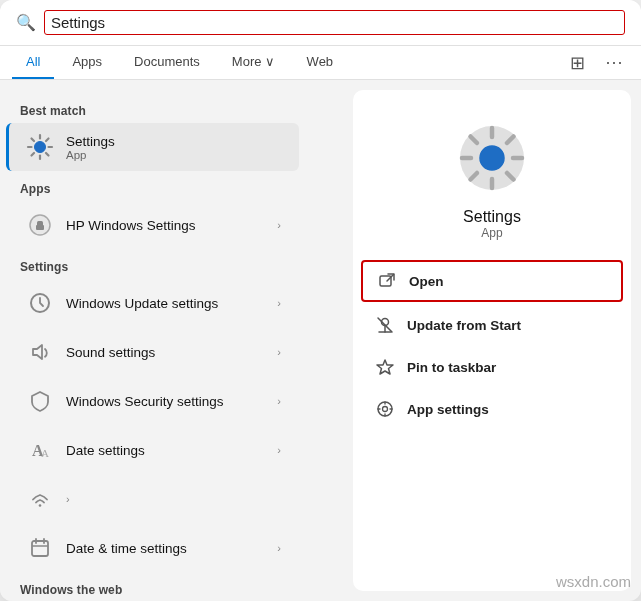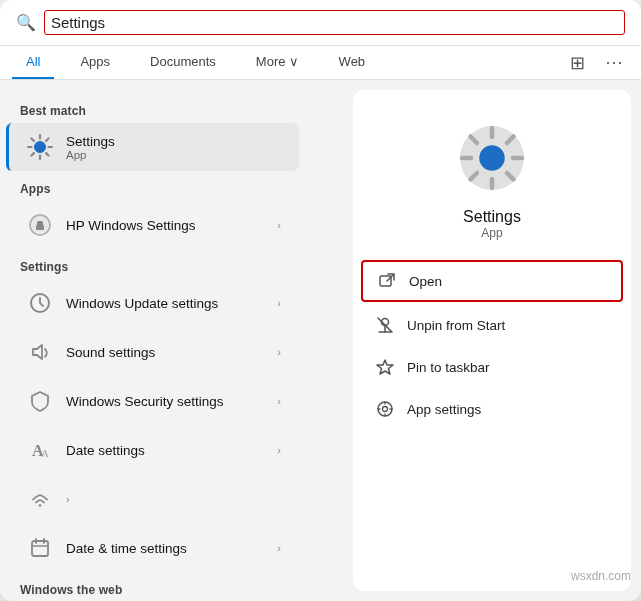--- a/index.html
+++ b/index.html
@@ -46,21 +46,21 @@
       background: #fff;
     }
 
     
     .nav-tabs {
       background: #fff;
       display: flex;
       align-items: center;
       padding: 0 12px;
       border-bottom: 1px solid #e0e0e0;
-      gap: 12px;
+      gap: 4px;
     }
     .nav-tab {
       padding: 8px 14px;
       font-size: 13px;
       color: #444;
       cursor: pointer;
       border-bottom: 2px solid transparent;
       white-space: nowrap;
     }
     .nav-tab.active {
@@ -182,20 +182,21 @@
       margin-top: 10px;
     }
     .right-app-type {
       font-size: 12px;
       color: #666;
     }
 
     .right-actions {
       width: 100%;
       padding: 0 0;
+      font-weight: bold;
     }
 
     .action-item {
       display: flex;
       align-items: center;
       padding: 11px 22px;
       cursor: pointer;
       font-size: 13.5px;
       color: #222;
       gap: 12px;
@@ -213,23 +214,23 @@
       align-items: center;
       justify-content: center;
       color: #555;
       font-size: 15px;
       flex-shrink: 0;
     }
 
     
     .watermark {
       position: absolute;
-      bottom: 18px;
+      bottom: 11px;
       right: 10px;
-      font-size: 12px;
+      font-size: 15px;
       color: #aaa;
       pointer-events: none;
     }
   </style>
 </head>
 <body>
 
 <div class="search-window">
 
   <div class="search-bar">
@@ -414,21 +415,21 @@
 
         <div class="action-item">
           <span class="action-icon">
             <svg width="18" height="18" viewBox="0 0 18 18" fill="none">
               <circle cx="9" cy="6" r="3.5" stroke="#555" stroke-width="1.5"></circle>
               <line x1="9" y1="9.5" x2="9" y2="16" stroke="#555" stroke-width="1.5" stroke-linecap="round"></line>
               <line x1="3" y1="16" x2="15" y2="16" stroke="#555" stroke-width="1.5" stroke-linecap="round"></line>
               <line x1="2" y1="2" x2="16" y2="16" stroke="#555" stroke-width="1.5" stroke-linecap="round"></line>
             </svg>
           </span>
-          <span>Unpin from Start</span>
+          <span>Update from Start</span>
         </div>
 
         <div class="action-item">
           <span class="action-icon">
             <svg width="18" height="18" viewBox="0 0 18 18" fill="none">
               <polygon points="9,2 11,7 17,7 12.5,10.5 14,16 9,13 4,16 5.5,10.5 1,7 7,7" fill="none" stroke="#555" stroke-width="1.5" stroke-linejoin="round"></polygon>
             </svg>
           </span>
           <span>Pin to taskbar</span>
         </div>

